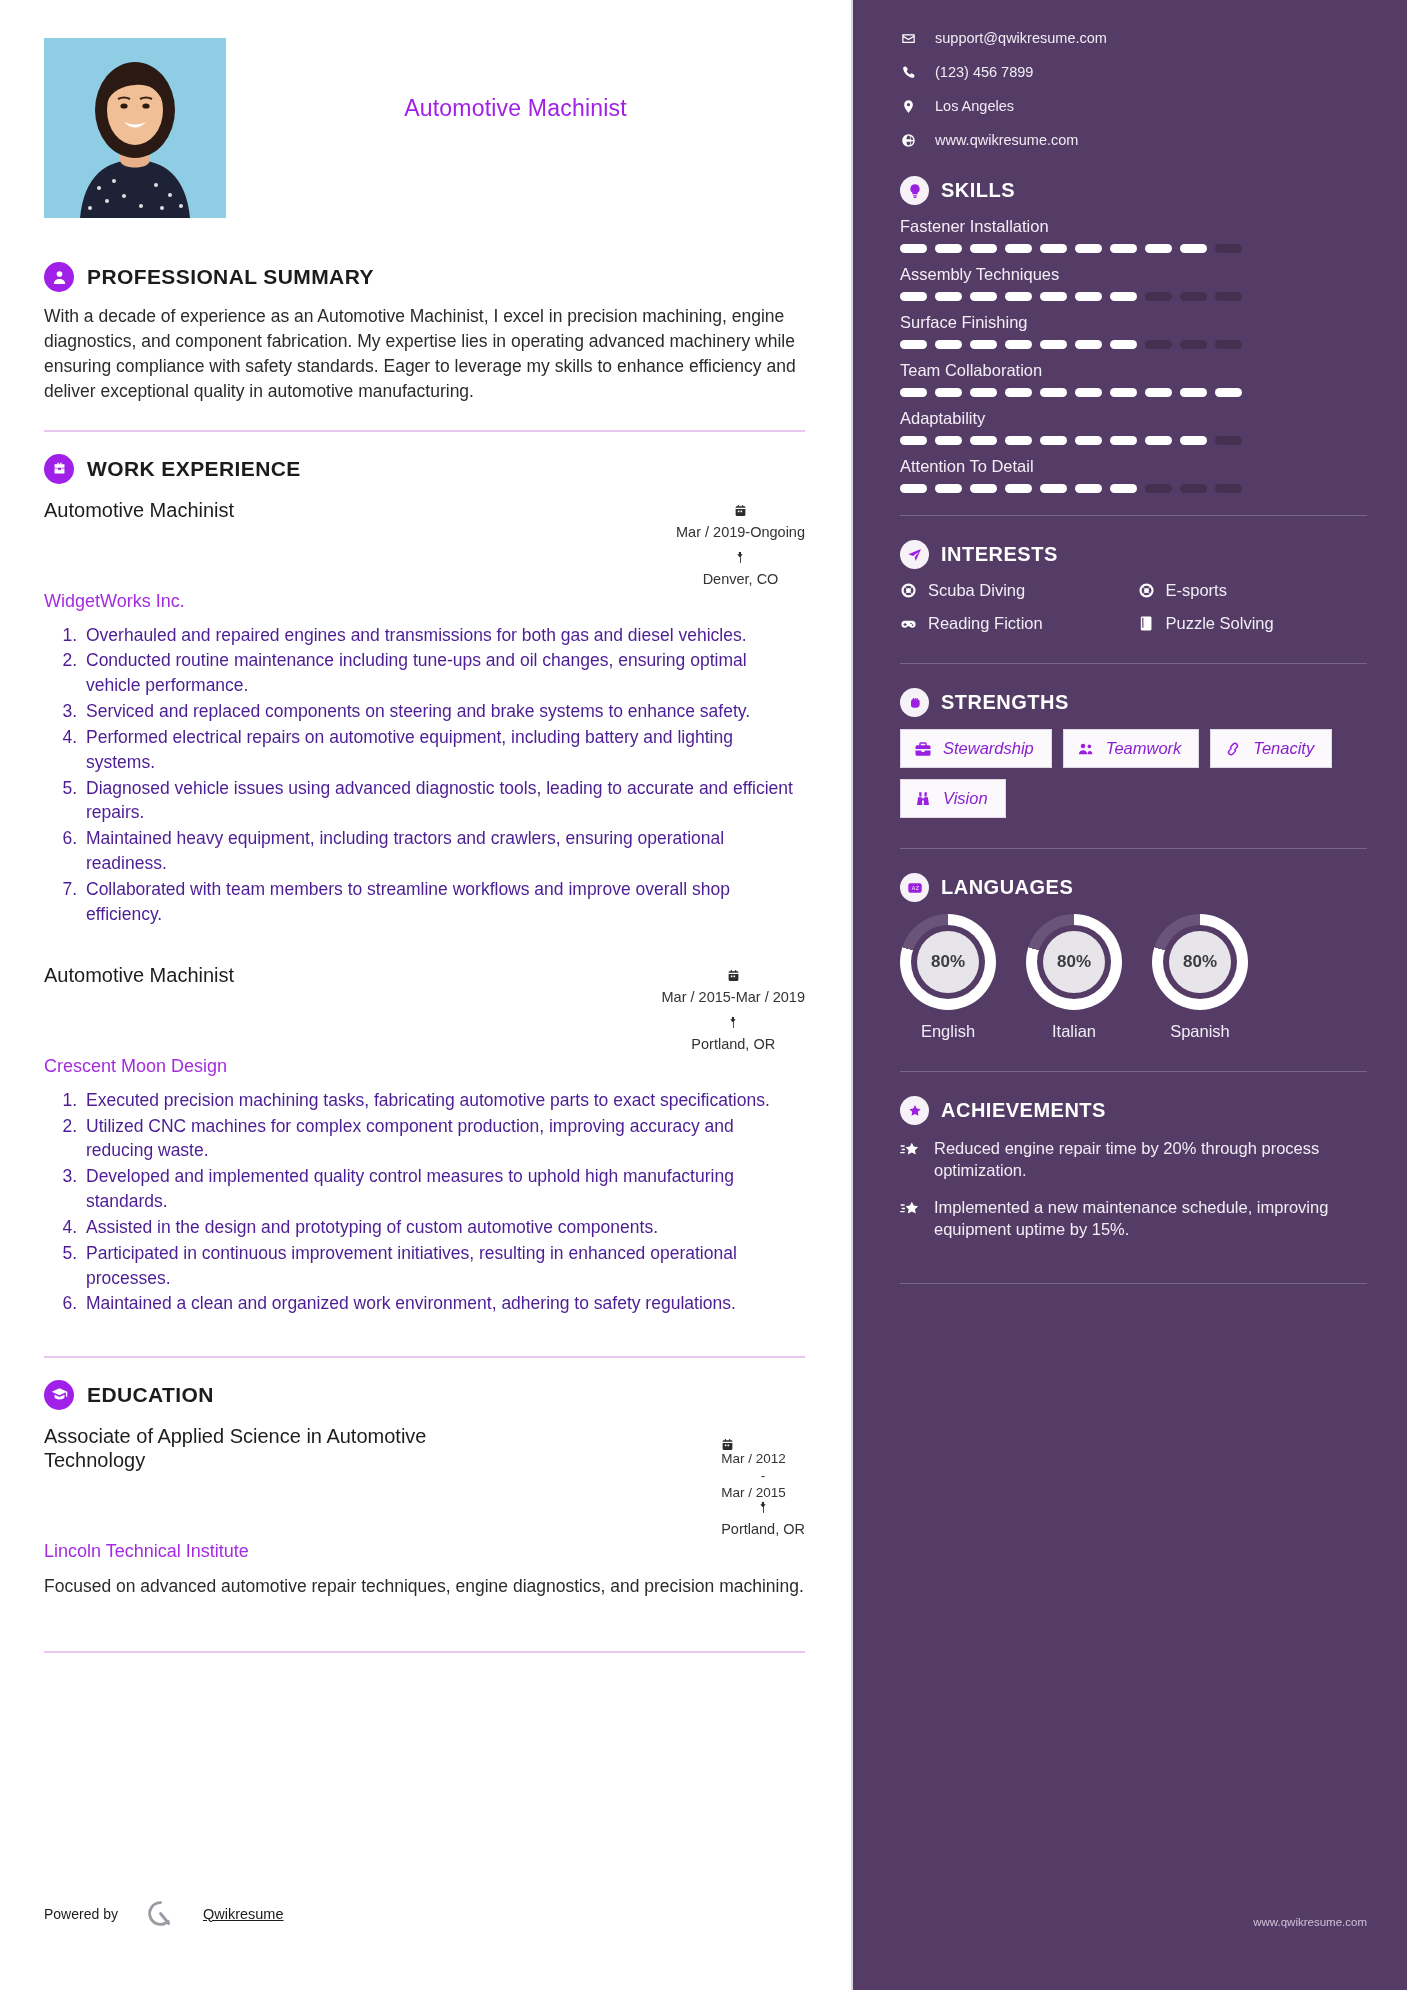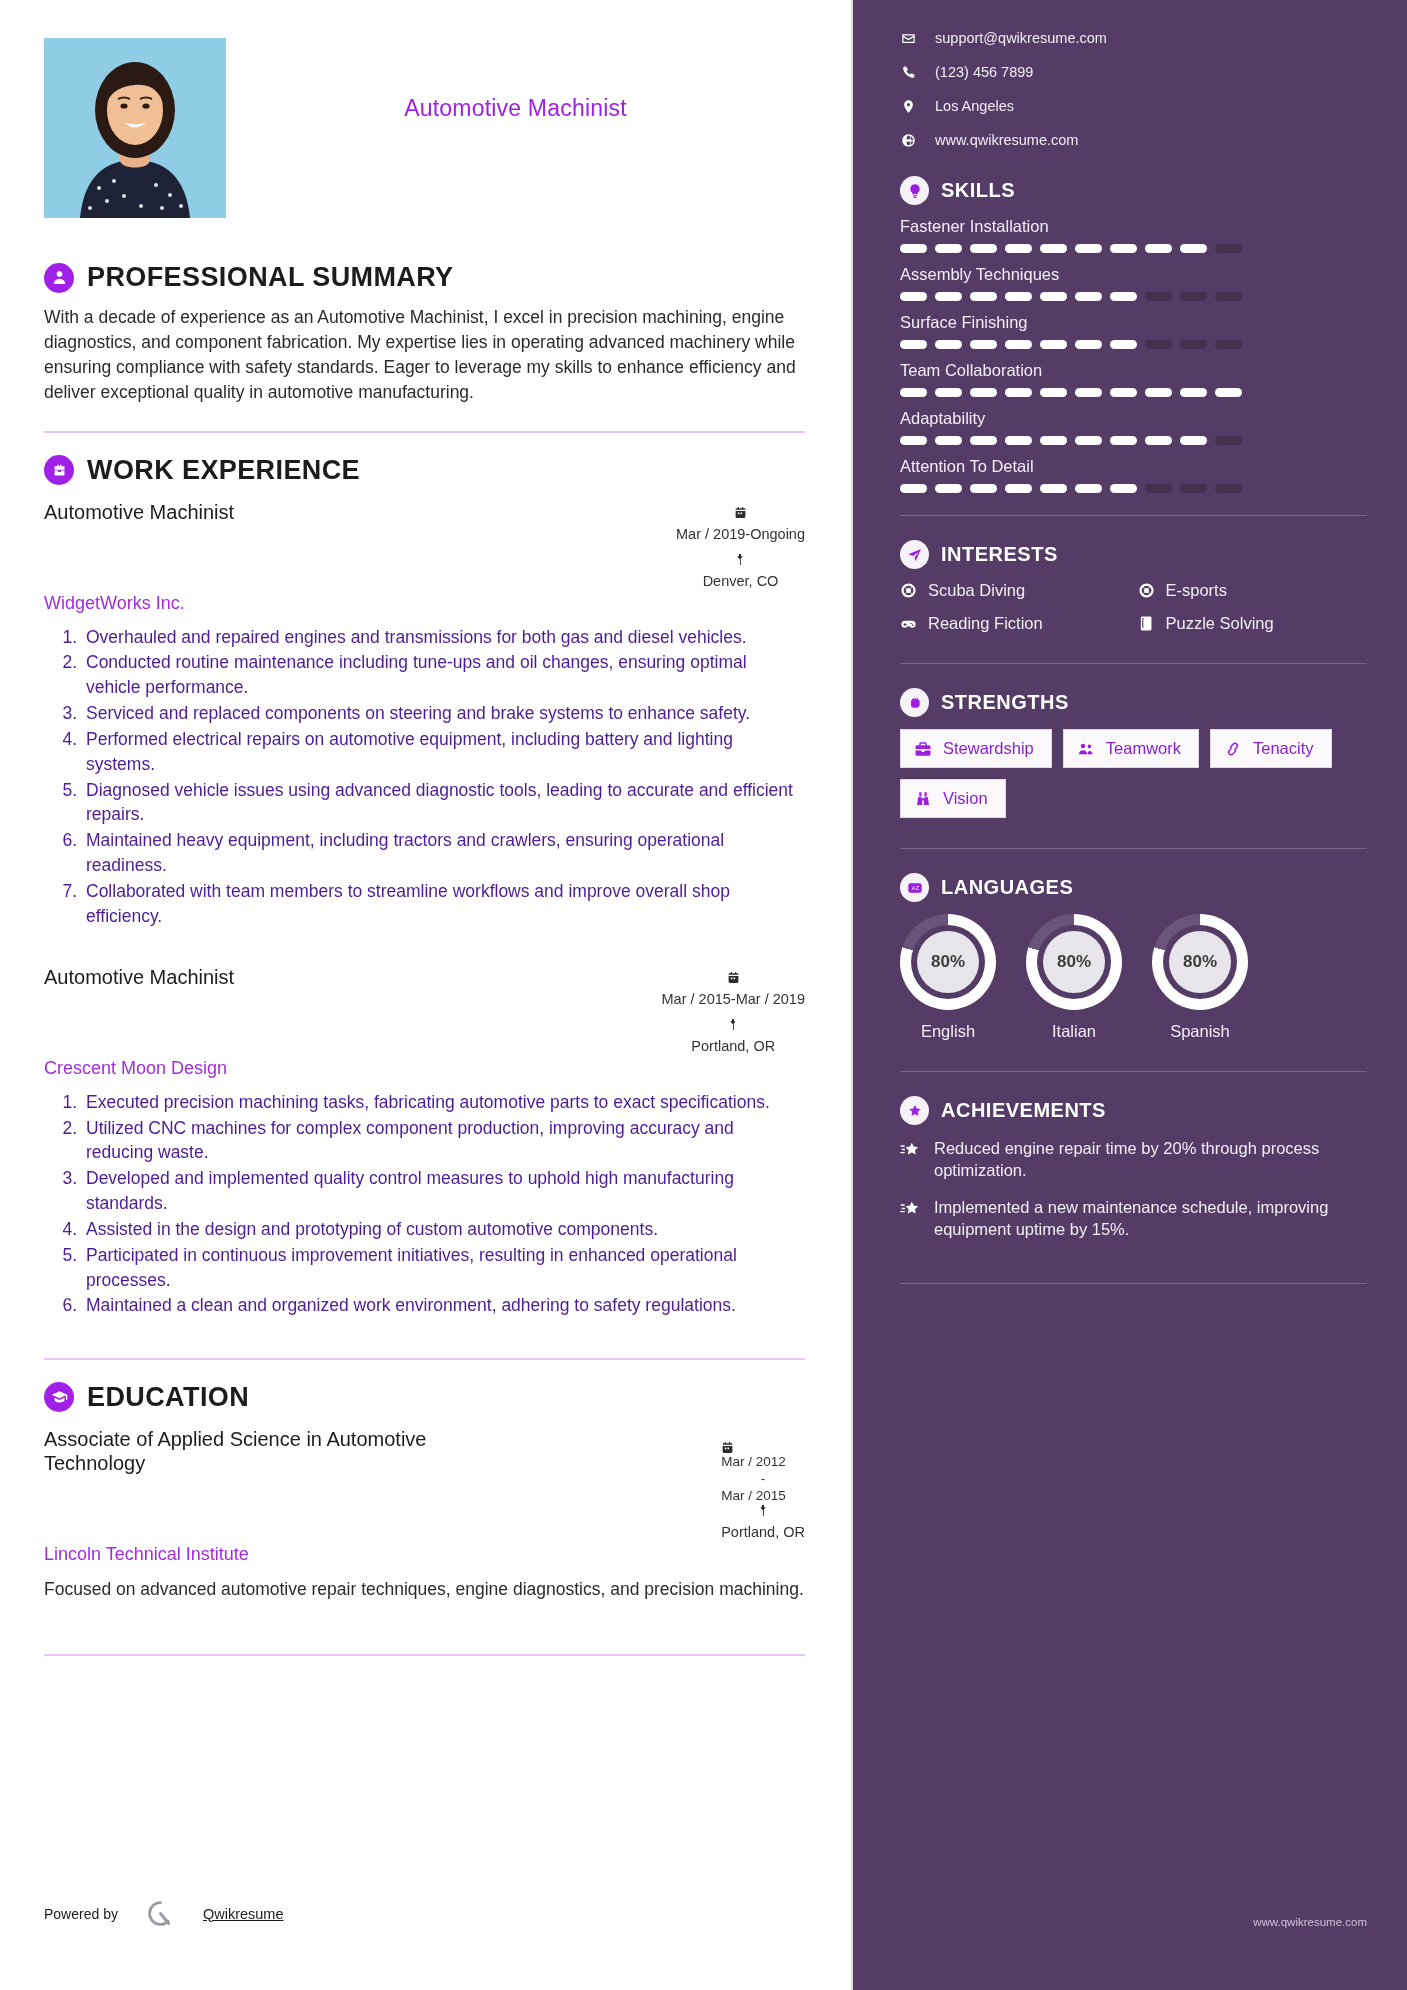--- a/index.html
+++ b/index.html
@@ -71,21 +71,21 @@
   }
   .sec-icon {
     width: 30px; height: 30px;
     border-radius: 50%;
     background: #a020e8;
     display: flex; align-items: center; justify-content: center;
     flex: 0 0 30px;
   }
   .sec-icon svg { width: 17px; height: 17px; fill: #ffffff; display:block; }
   .sec-title {
-    font-size: 27px;
+    font-size: 21px;
     font-weight: 700;
     color: #1c1c1c;
     letter-spacing: .4px;
   }
 
   .summary-block { margin-top: 44px; }
   .body-text {
     font-size: 17.5px;
     line-height: 1.43;
     color: #2b2b2b;
@@ -240,20 +240,21 @@
   .strength-rows { display: flex; flex-wrap: wrap; gap: 11px; margin-top: 4px; }
   .chip {
     background: #fbf9fc;
     border: 1px solid #e2d6e9;
     padding: 9px 17px 9px 13px;
     display: flex;
     align-items: center;
     gap: 11px;
     font-size: 16.5px;
     color: #8a1fd0;
+    font-style: italic;
   }
   .chip svg { width: 18px; height: 18px; fill: #9c1fe0; flex: 0 0 18px; }
 
   .langs { display: flex; gap: 30px; margin-top: 8px; }
   .lang { text-align: center; }
   .ring {
     width: 96px; height: 96px;
     border-radius: 50%;
     position: relative;
     display:flex; align-items:center; justify-content:center;

